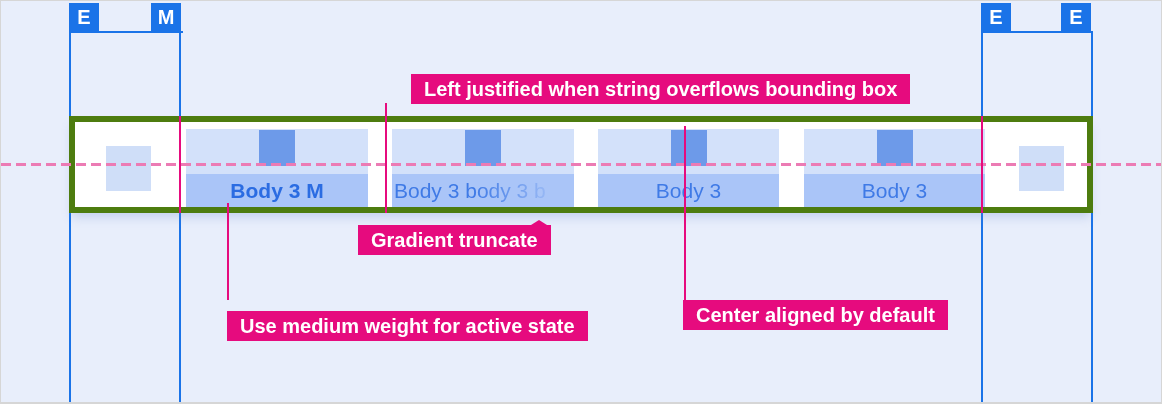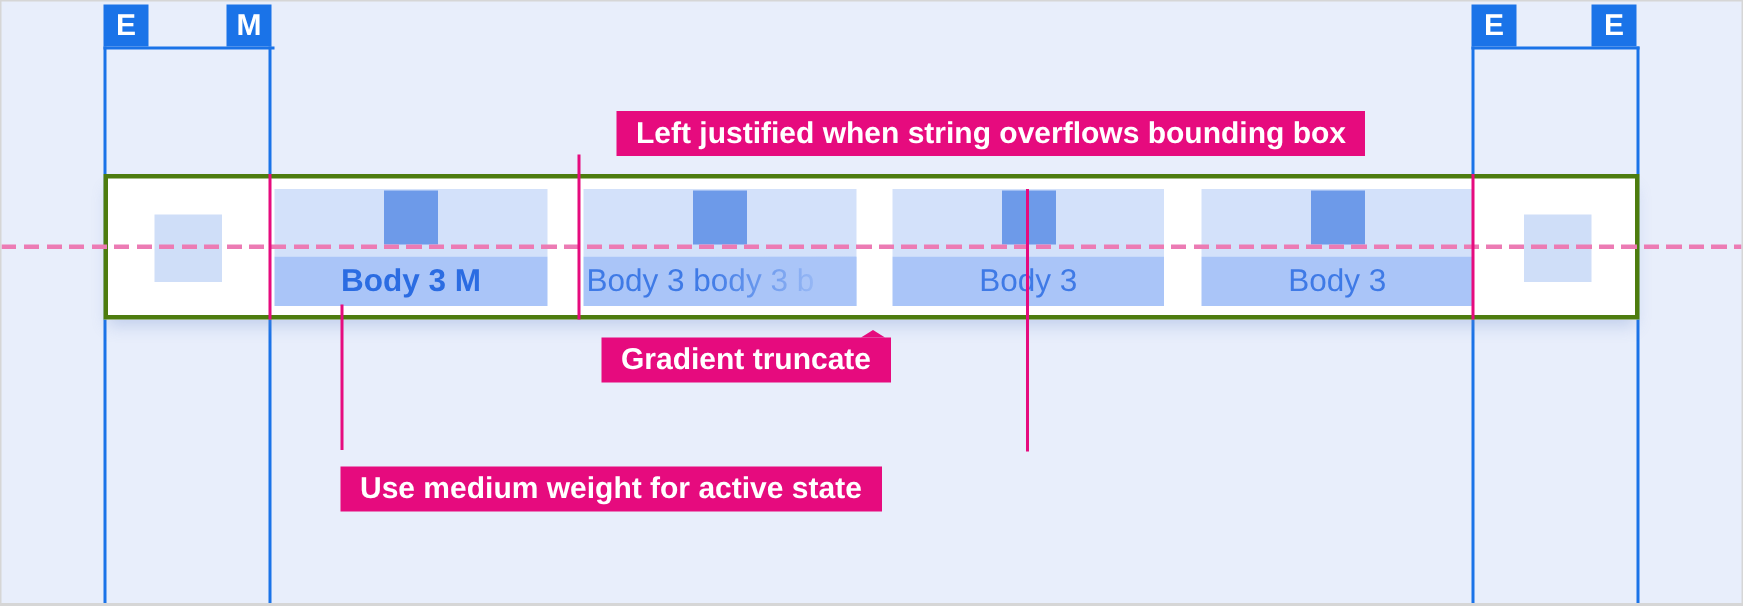--- a/index.html
+++ b/index.html
@@ -22,21 +22,21 @@
   .marker{
     position:absolute;top:2px;width:30px;height:28px;
     background:#1a73e8;color:#fff;font-size:20px;font-weight:bold;
     display:flex;align-items:center;justify-content:center;
   }
   .mk-1{left:68px;} .mk-2{left:150px;} .mk-3{left:980px;} .mk-4{left:1060px;}
 
   
   .band{
     position:absolute;left:68px;top:115px;width:1024px;height:97px;
-    box-sizing:border-box;background:#fff;border:3px solid #4d7c0f;
+    box-sizing:border-box;background:#fff;border:6px solid #4d7c0f;
     box-shadow:0 7px 10px -3px rgba(110,140,205,.30);
   }
   .side-square{position:absolute;top:24px;width:45px;height:45px;background:#cfdef8;}
   .sq-left{left:31px;} .sq-right{left:944px;}
 
   .tab{position:absolute;top:7px;height:78px;display:flex;flex-direction:column;}
   .tab-1{left:111px;width:182px;}
   .tab-2{left:317px;width:182px;}
   .tab-3{left:523px;width:181px;}
   .tab-4{left:729px;width:181px;}
@@ -68,21 +68,21 @@
   .ld-2{left:226px;top:202px;height:97px;}
   .ld-3{left:683px;top:125px;height:175px;}
 
   
   .note{
     position:absolute;z-index:7;background:#e60b7e;color:#fff;
     font-size:20px;font-weight:bold;height:30px;line-height:30px;
     padding:0 13px;white-space:nowrap;
   }
   .nt-1{left:382px;top:73px;margin-left:28px;}
-  .nt-2{left:357px;top:224px;margin-left:43px;}
+  .nt-2{left:357px;top:224px;}
   .nt-3{left:226px;top:310px;}
   .nt-4{left:682px;top:299px;}
   .note-arrow{
     position:absolute;top:-5px;right:4px;width:0;height:0;
     border-left:8px solid transparent;border-right:8px solid transparent;
     border-bottom:5px solid #e60b7e;
   }
 </style>
 </head>
 <body>
@@ -144,14 +144,15 @@
   <div class="leader ld-1"></div>
   <div class="leader ld-2"></div>
   <div class="leader ld-3"></div>
 
   <div class="note nt-1">Left justified when string overflows bounding box</div>
   <div class="note nt-2">
     <span>Gradient truncate</span>
     <div class="note-arrow"></div>
   </div>
   <div class="note nt-3">Use medium weight for active state</div>
+  <div class="note nt-4">Center aligned by default</div>
 
 </div>
 
 </body></html>

